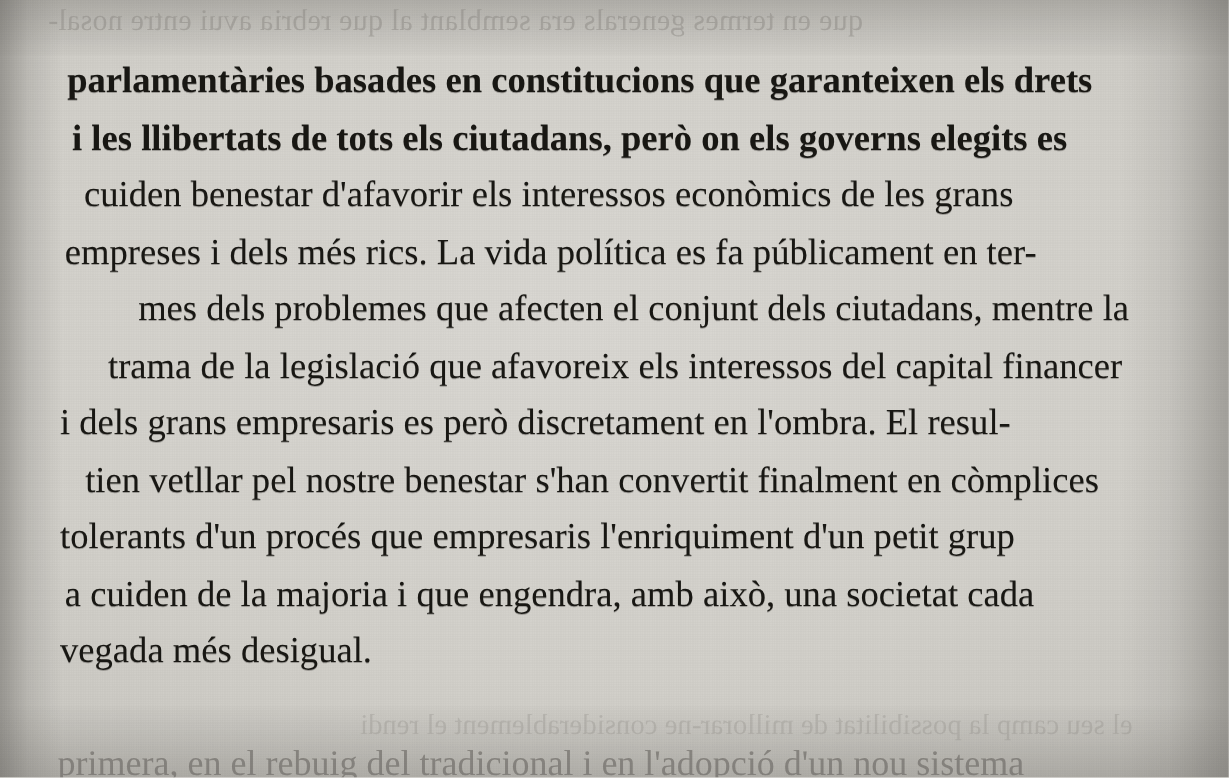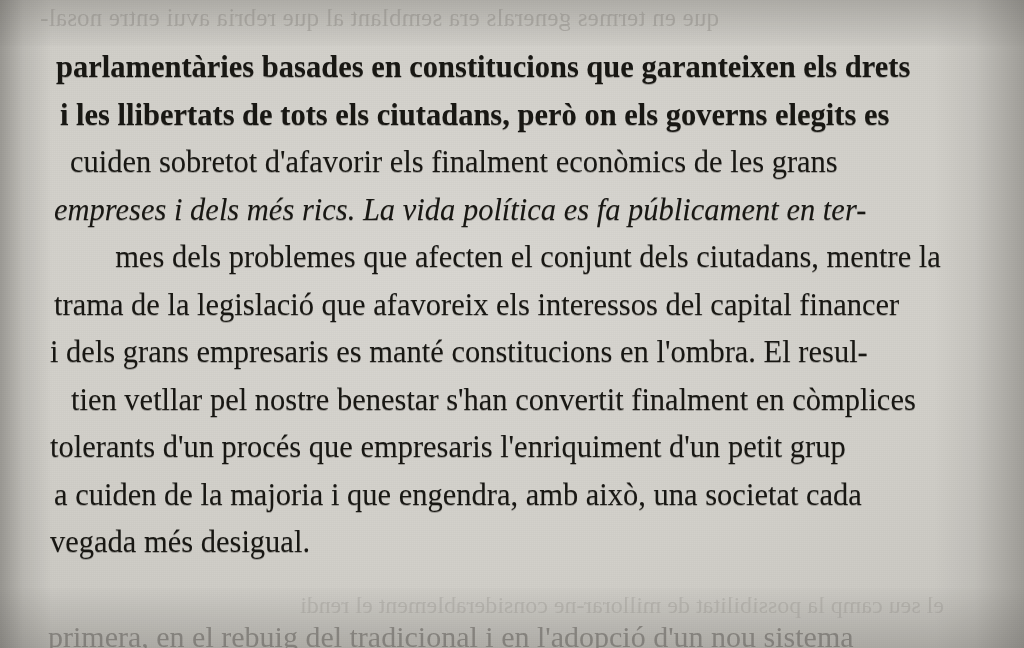--- a/index.html
+++ b/index.html
@@ -117,23 +117,23 @@
     text-shadow: 0 0.5px 0.4px rgba(60,58,54,0.35);
   }
   #body-paragraph .line {
     display: block;
     white-space: nowrap;
   }
   .line.l1  { padding-left: 18px; }
   .line.l2  { padding-left: 10px; font-weight: bold; }
   .line.l3  { padding-left: 14px; font-weight: bold; }
   .line.l4  { padding-left: 24px; }
-  .line.l5  { padding-left: 8px; font-style: italic; }
+  .line.l5  { padding-left: 8px; }
   .line.l6  { padding-left: 6px; text-align: center; }
-  .line.l7  { padding-left: 8px; }
+  .line.l7  { padding-left: 8px; margin-left: 36px; }
   .line.l8  { padding-left: 4px; }
   .line.l9  { padding-left: 0px; }
   .line.l10 { padding-left: 2px; margin-left: 23px; }
   .line.l11 { padding-left: 4px; }
   .line.l12 { padding-left: 8px; }
   .line.l13 { padding-left: 4px; }
 </style>
 </head>
 <body>
 
@@ -144,25 +144,25 @@
   <div id="shade-right"></div>
   <div id="shade-bottom"></div>
 
   <div class="bleed" id="bleed-top-line">que en termes generals era semblant al que rebria avui entre nosal-</div>
 
   <div class="bleed" id="bleed-mid-line">el seu camp la possibilitat de millorar-ne considerablement el rendi</div>
 
   <div id="body-paragraph">
     <span class="line l2">parlamentàries basades en constitucions que garanteixen els drets</span>
     <span class="line l3">i les llibertats de tots els ciutadans, però on els governs elegits es</span>
-    <span class="line l4">cuiden sobretot d'afavorir els finalment econòmics de les grans</span>
+    <span class="line l4">cuiden benestar d'afavorir els interessos econòmics de les grans</span>
     <span class="line l5">empreses i dels més rics. La vida política es fa públicament en ter-</span>
     <span class="line l6">mes dels problemes que afecten el conjunt dels ciutadans, mentre la</span>
     <span class="line l7">trama de la legislació que afavoreix els interessos del capital financer</span>
-    <span class="line l8">i dels grans empresaris es manté constitucions en l'ombra. El resul-</span>
+    <span class="line l8">i dels grans empresaris es però discretament en l'ombra. El resul-</span>
     <span class="line l10">tien vetllar pel nostre benestar s'han convertit finalment en còmplices</span>
     <span class="line l11">tolerants d'un procés que empresaris l'enriquiment d'un petit grup</span>
     <span class="line l12">a cuiden de la majoria i que engendra, amb això, una societat cada</span>
     <span class="line l13">vegada més desigual.</span>
   </div>
 
   <div id="next-paragraph-peek">primera, en el rebuig del tradicional i en l'adopció d'un nou sistema</div>
 
   <div id="grain"></div>
 </div>

